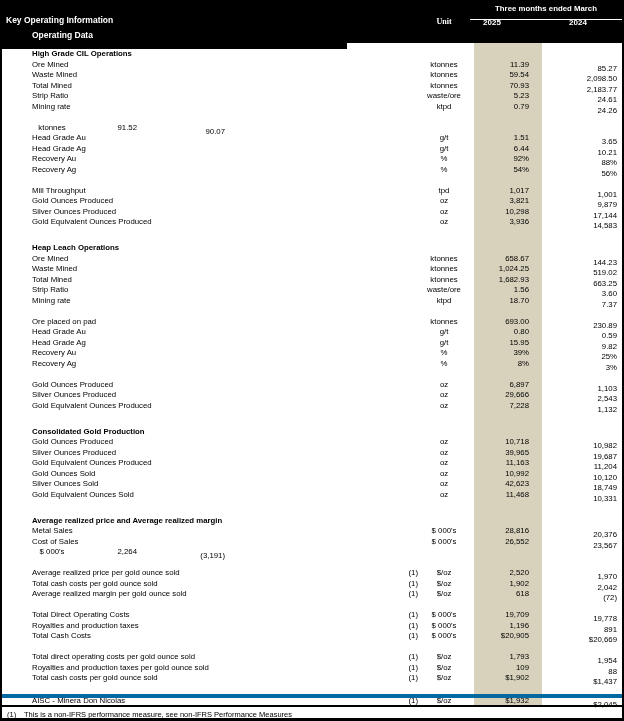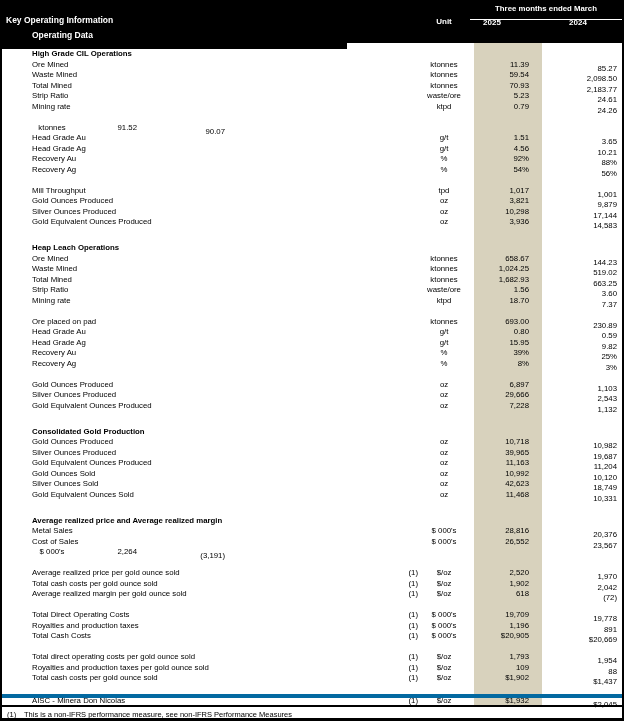--- a/index.html
+++ b/index.html
@@ -8,21 +8,21 @@
   .page {
     position:relative; width:624px; height:721px; background:#fff;
     border:2px solid #000; border-bottom-width:3px; overflow:hidden;
   }
   
   .band { position:absolute; top:0; left:0; right:0; height:41px; background:#000; color:#fff; }
   .band .title    { position:absolute; left:4px;  top:13px; font-size:8.5px; font-weight:bold; }
   .band .subtitle { position:absolute; left:30px; top:28px; font-size:8.5px; font-weight:bold; }
   .band .period   { position:absolute; left:468px; top:2px; width:152px; text-align:center;
                     font-size:7.8px; font-weight:bold; border-bottom:1px solid #fff; padding-bottom:6px; }
-  .band .unit-h   { position:absolute; left:414px; top:15px; width:56px; text-align:center; font-size:8px; font-weight:bold; }
+  .band .unit-h   { position:absolute; left:414px; top:15px; width:56px; text-align:center; font-size:8px; font-weight:bold;font-family:Liberation Serif, serif; }
   .band .y25-h    { position:absolute; left:462px; top:16px; width:56px; text-align:center; font-size:8px; font-weight:bold; }
   .band .y24-h    { position:absolute; left:548px; top:16px; width:56px; text-align:center; font-size:8px; font-weight:bold; }
   .tab { position:absolute; top:41px; left:0; width:345px; height:6px; background:#000; }
   
   .stripe { position:absolute; left:472px; top:41px; width:68px; height:662px; background:#d8d2bd; z-index:0; }
   
   .rows { position:absolute; top:47px; left:0; right:0; z-index:1; }
   .row  { display:flex; align-items:center; height:10.5px; font-size:7.8px; line-height:10.5px; }
   .row .lbl  { flex:1; padding-left:30px; white-space:nowrap; }
   .row .note { width:24px; text-align:right; }
@@ -110,21 +110,21 @@
         <span class="lbl">Head Grade Au</span>
         <span class="note"></span>
         <span class="unit">g/t</span>
         <span class="v25">1.51</span>
         <span class="v24">3.65</span>
       </div>
       <div class="row data">
         <span class="lbl">Head Grade Ag</span>
         <span class="note"></span>
         <span class="unit">g/t</span>
-        <span class="v25">4.56</span>
+        <span class="v25">6.44</span>
         <span class="v24">10.21</span>
       </div>
       <div class="row data">
         <span class="lbl">Recovery Au</span>
         <span class="note"></span>
         <span class="unit">%</span>
         <span class="v25">92%</span>
         <span class="v24">88%</span>
       </div>
       <div class="row data">

